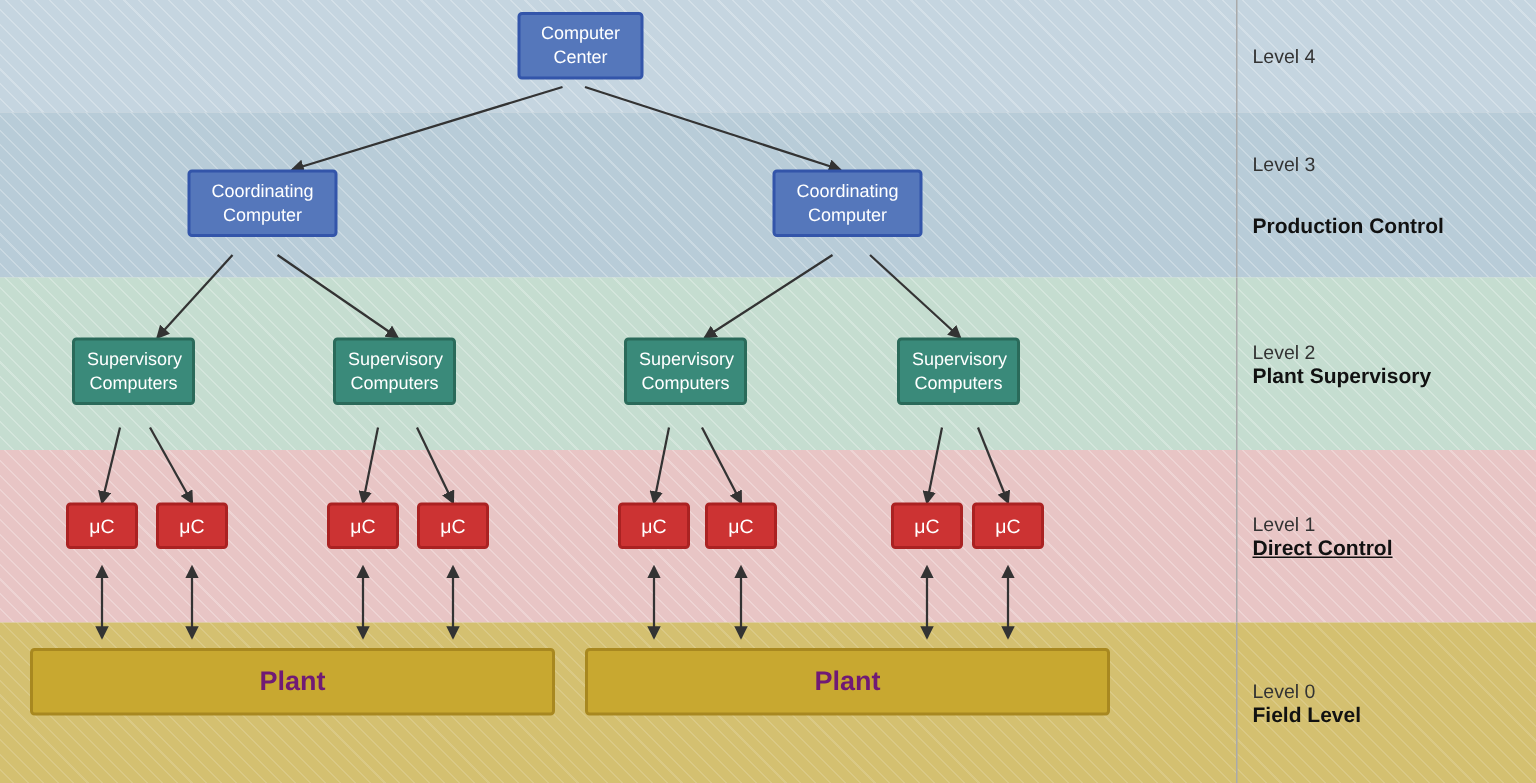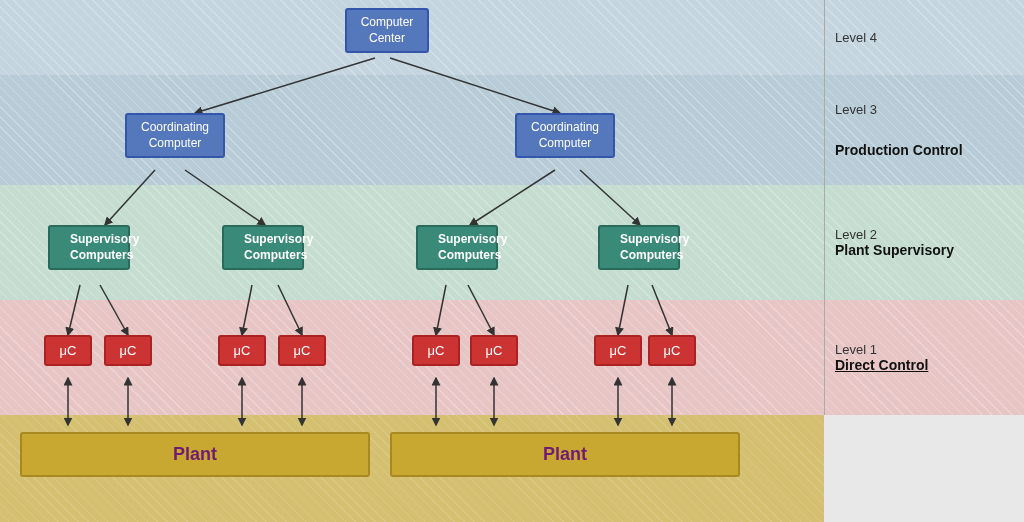--- a/index.html
+++ b/index.html
@@ -50,22 +50,22 @@
       padding: 5px 8px;
       line-height: 1.3;
     }
     .node-teal {
       background: #3a8a7a;
       color: white;
       border: 2px solid #2a6a5a;
       border-radius: 3px;
       text-align: center;
       font-size: 12px;
-      font-weight: bold;
-      padding: 5px 20px;
+      font-weight: normal;
+      padding: 5px 8px;
       line-height: 1.3;
     }
     .node-red {
       background: #cc3333;
       color: white;
       border: 2px solid #aa2222;
       border-radius: 3px;
       text-align: center;
       font-size: 13px;
       font-weight: normal;
@@ -258,14 +258,18 @@
     <div class="label-band" style="height:115px;background:#c5ddd0;background-image:repeating-linear-gradient(45deg,transparent,transparent 6px,rgba(255,255,255,0.25) 6px,rgba(255,255,255,0.25) 7px);">
       <span class="label-level">Level 2</span>
       <span class="label-title" style="display:block;">Plant Supervisory</span>
     </div>
 
     <div class="label-band" style="height:115px;background:#e8c5c5;background-image:repeating-linear-gradient(45deg,transparent,transparent 6px,rgba(255,255,255,0.25) 6px,rgba(255,255,255,0.25) 7px);">
       <span class="label-level">Level 1</span>
       <span class="label-title" style="display:block;text-decoration:underline;">Direct Control</span>
     </div>
 
+    <div class="label-band" style="height:107px;background:#d4c070;background-image:repeating-linear-gradient(45deg,transparent,transparent 6px,rgba(255,255,255,0.15) 6px,rgba(255,255,255,0.15) 7px);">
+      <span class="label-level">Level 0</span>
+      <span class="label-title" style="display:block;">Field Level</span>
+    </div>
   </div>
 </div>
 
 </body></html>

